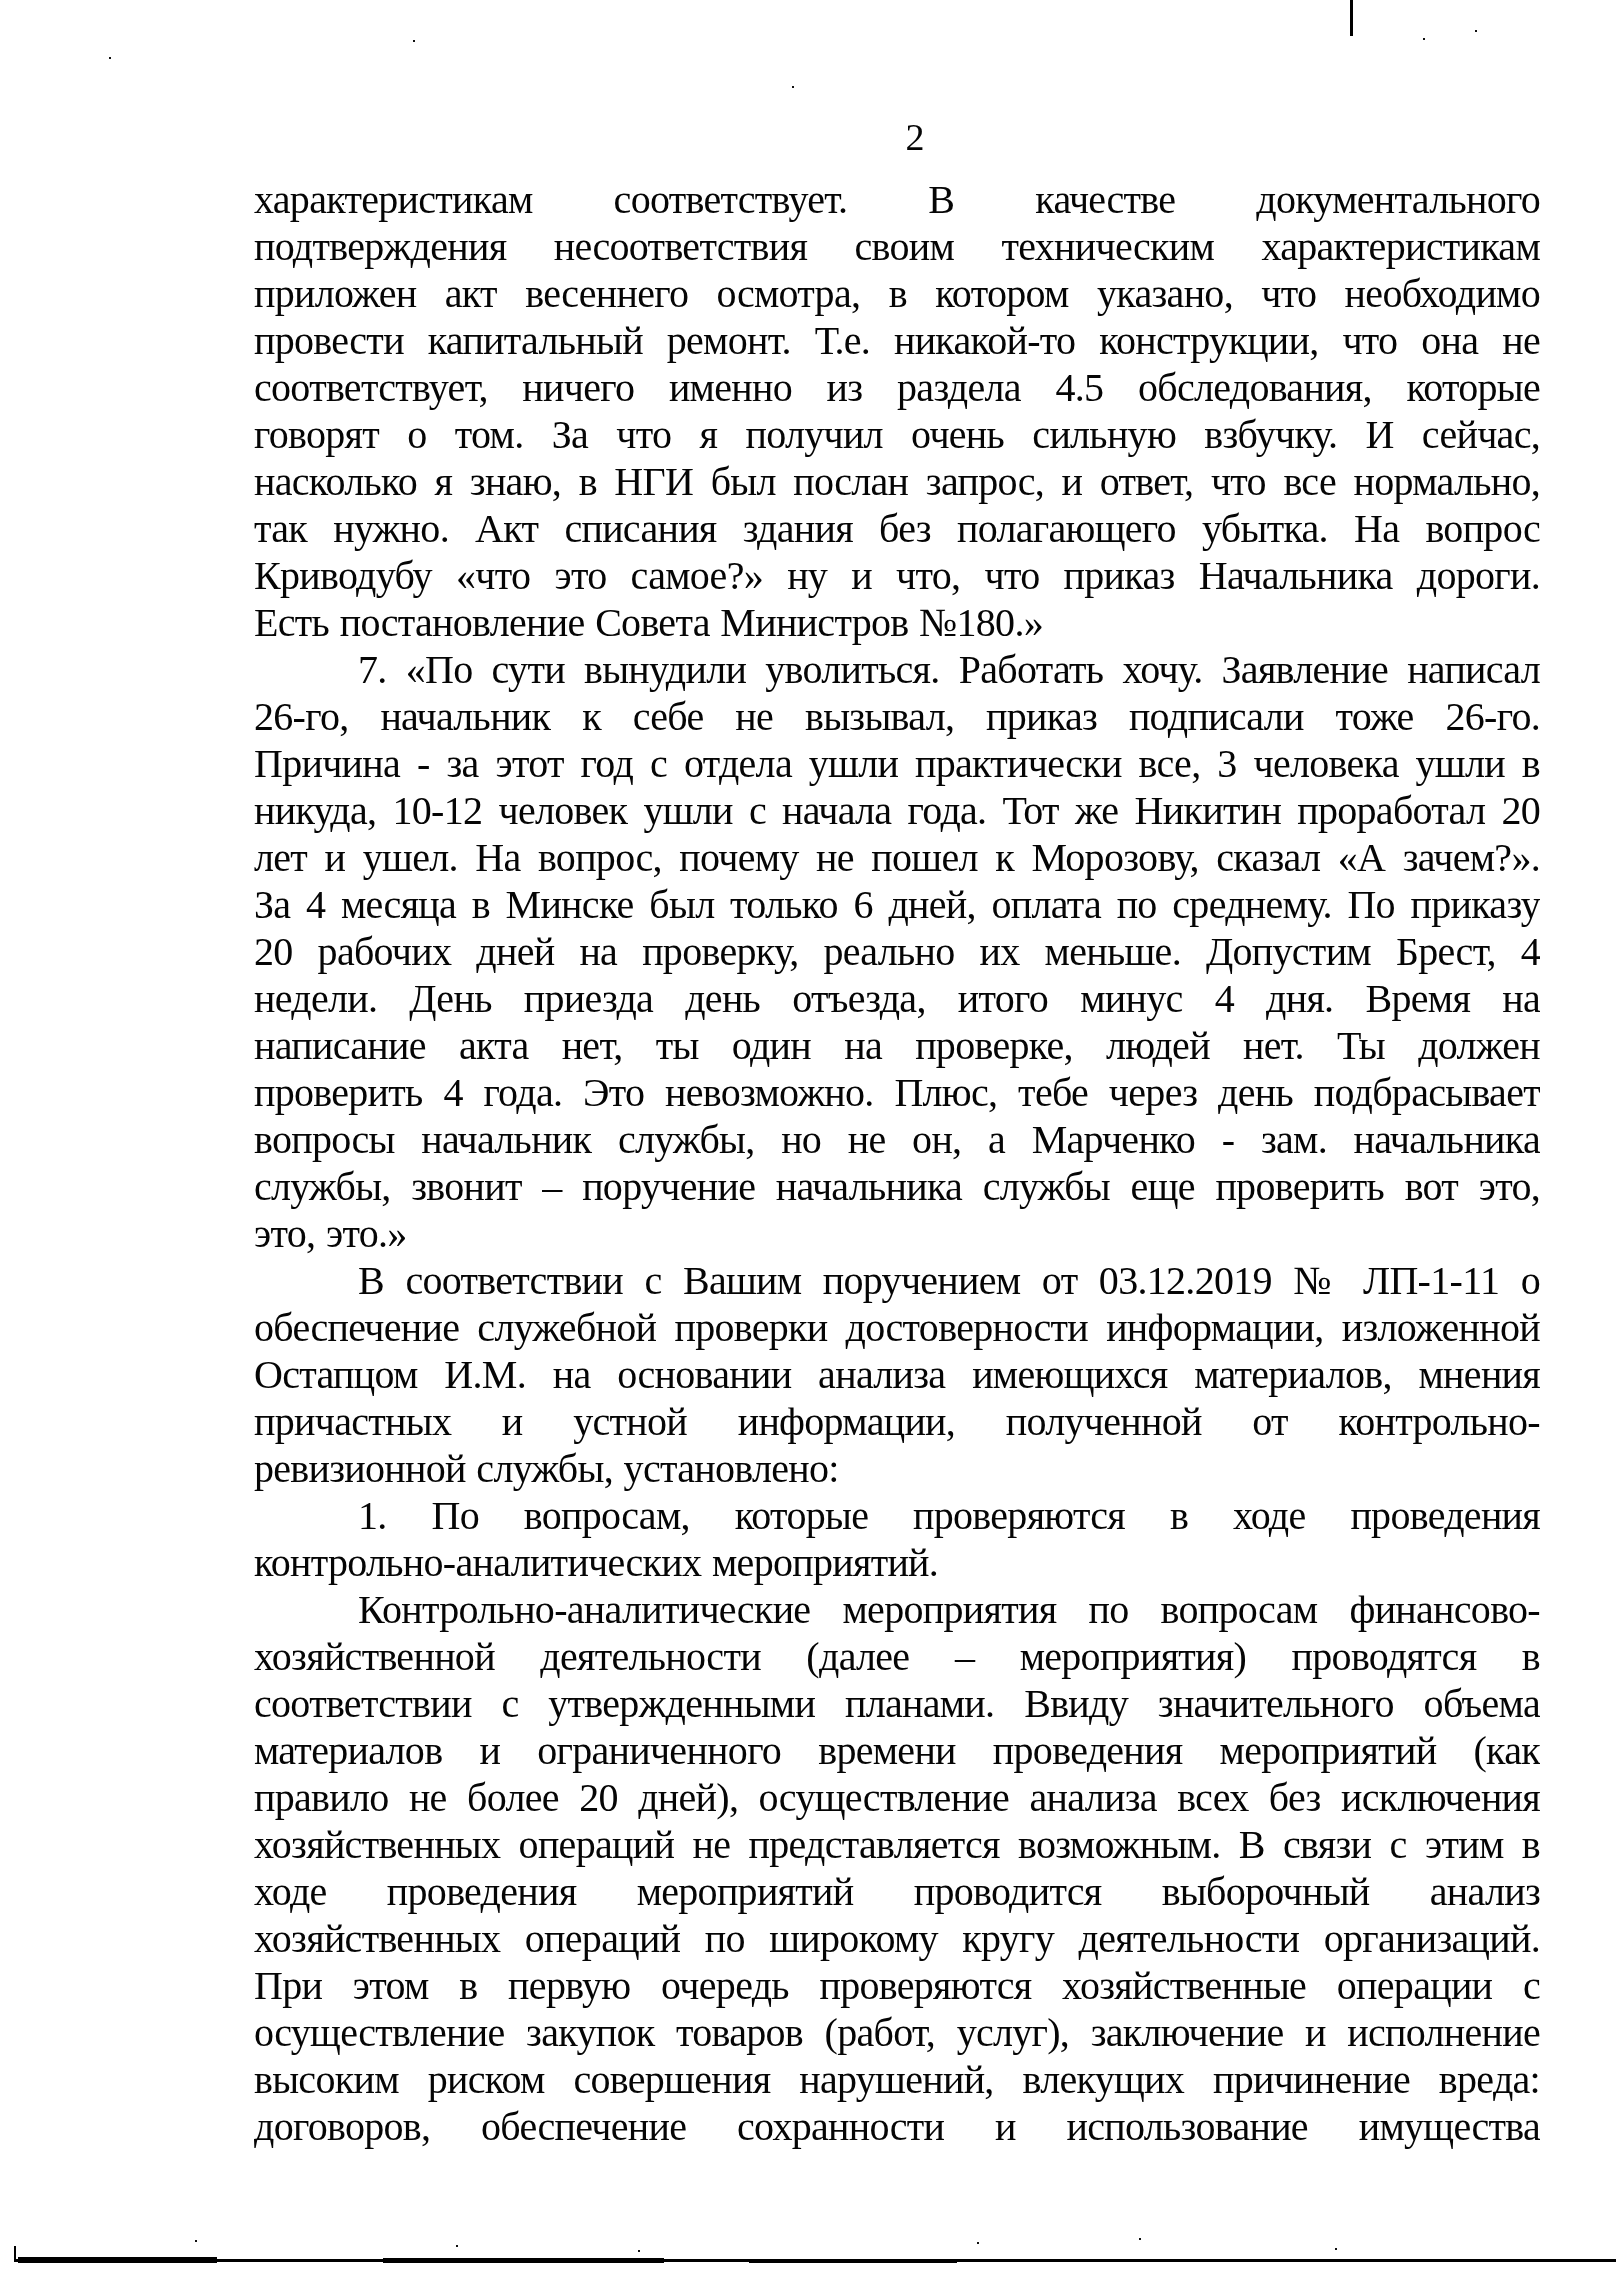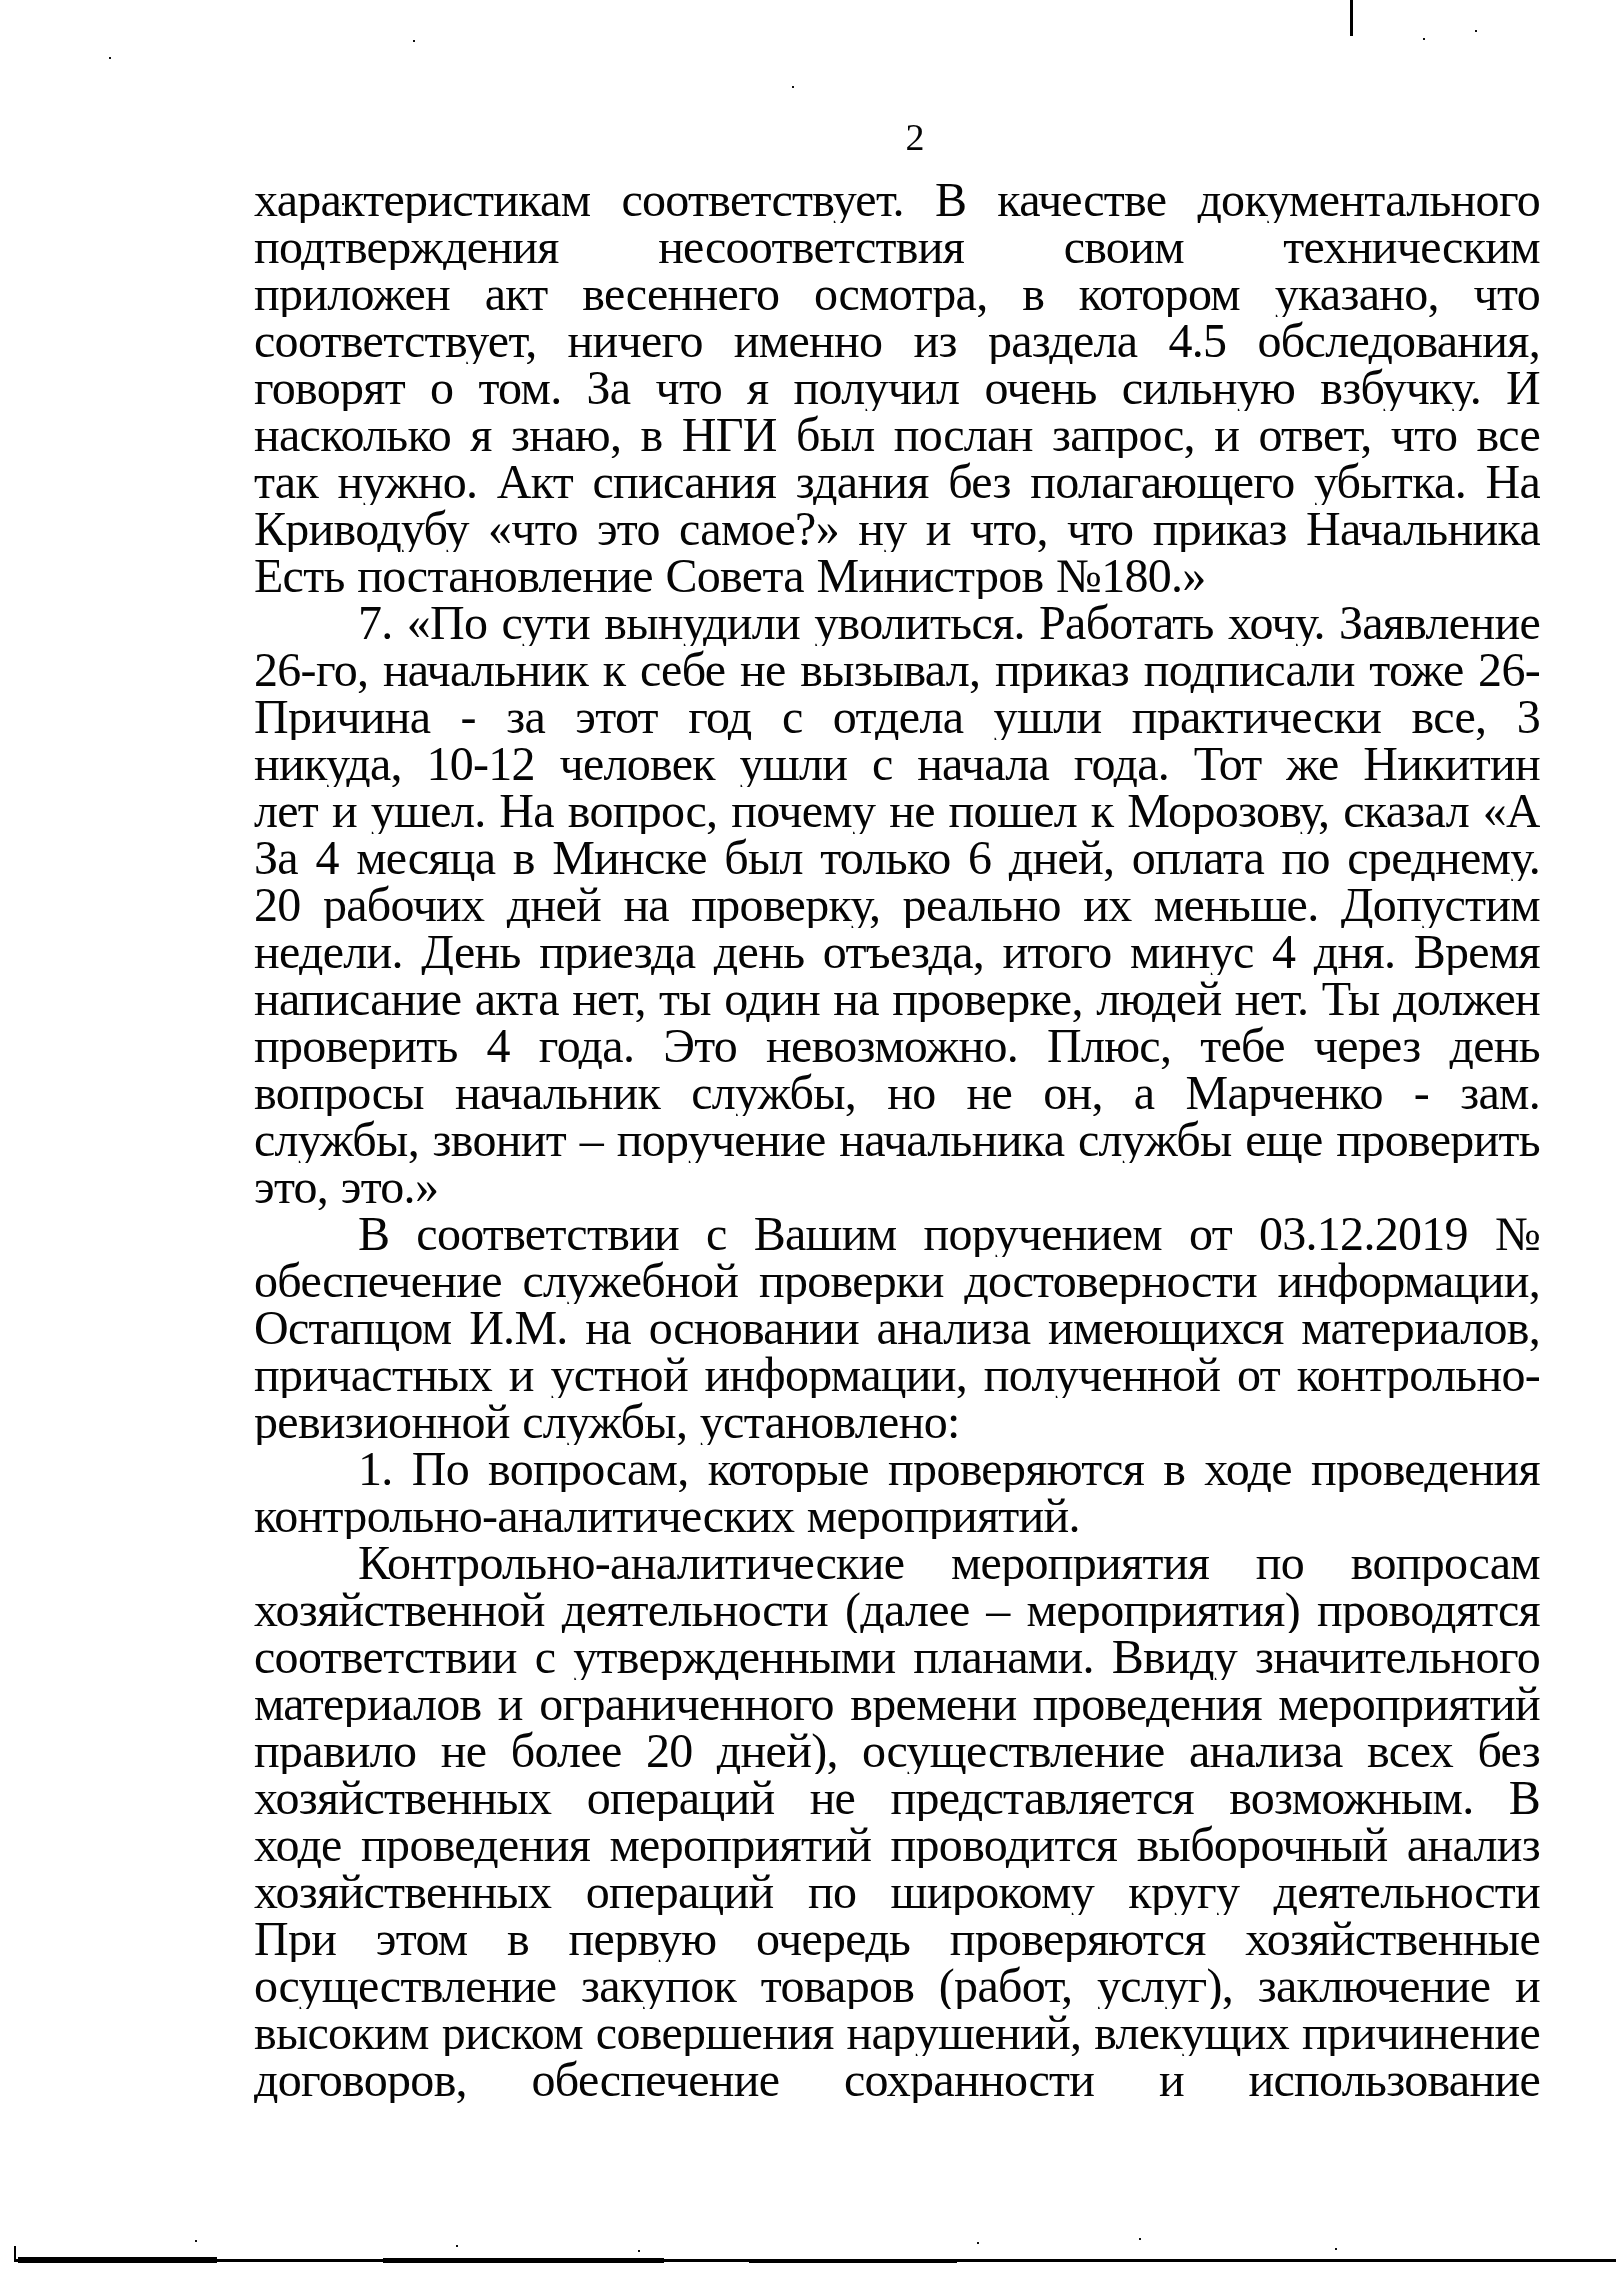--- a/index.html
+++ b/index.html
@@ -26,21 +26,21 @@
     transform: translateX(-50%);
     font-size: 38px;
     line-height: 43px;
     color: #050505;
   }
   .body-text {
     position: absolute;
     left: 254px;
     top: 176px;
     width: 1286px;
-    font-size: 48px;
+    font-size: 40px;
     line-height: 47px;
     letter-spacing: -0.7px;
     word-spacing: 1.3px;
   }
   .line {
     height: 47px;
     overflow: hidden;
     text-align: justify;
     text-align-last: justify;
   }
@@ -66,20 +66,21 @@
 <body>
 
 <div class="page">
 
   <div class="page-number">2</div>
 
   <div class="body-text">
       <div class="line">характеристикам соответствует. В качестве документального</div>
       <div class="line">подтверждения несоответствия своим техническим характеристикам</div>
       <div class="line">приложен акт весеннего осмотра, в котором указано, что необходимо</div>
+      <div class="line">провести капитальный ремонт. Т.е. никакой-то конструкции, что она не</div>
       <div class="line">соответствует, ничего именно из раздела 4.5 обследования, которые</div>
       <div class="line">говорят о том. За что я получил очень сильную взбучку. И сейчас,</div>
       <div class="line">насколько я знаю, в НГИ был послан запрос, и ответ, что все нормально,</div>
       <div class="line">так нужно. Акт списания здания без полагающего убытка. На вопрос</div>
       <div class="line">Криводубу «что это самое?» ну и что, что приказ Начальника дороги.</div>
       <div class="line end">Есть постановление Совета Министров №180.»</div>
       <div class="line indent">7. «По сути вынудили уволиться. Работать хочу. Заявление написал</div>
       <div class="line">26-го, начальник к себе не вызывал, приказ подписали тоже 26-го.</div>
       <div class="line">Причина - за этот год с отдела ушли практически все, 3 человека ушли в</div>
       <div class="line">никуда, 10-12 человек ушли с начала года. Тот же Никитин проработал 20</div>

